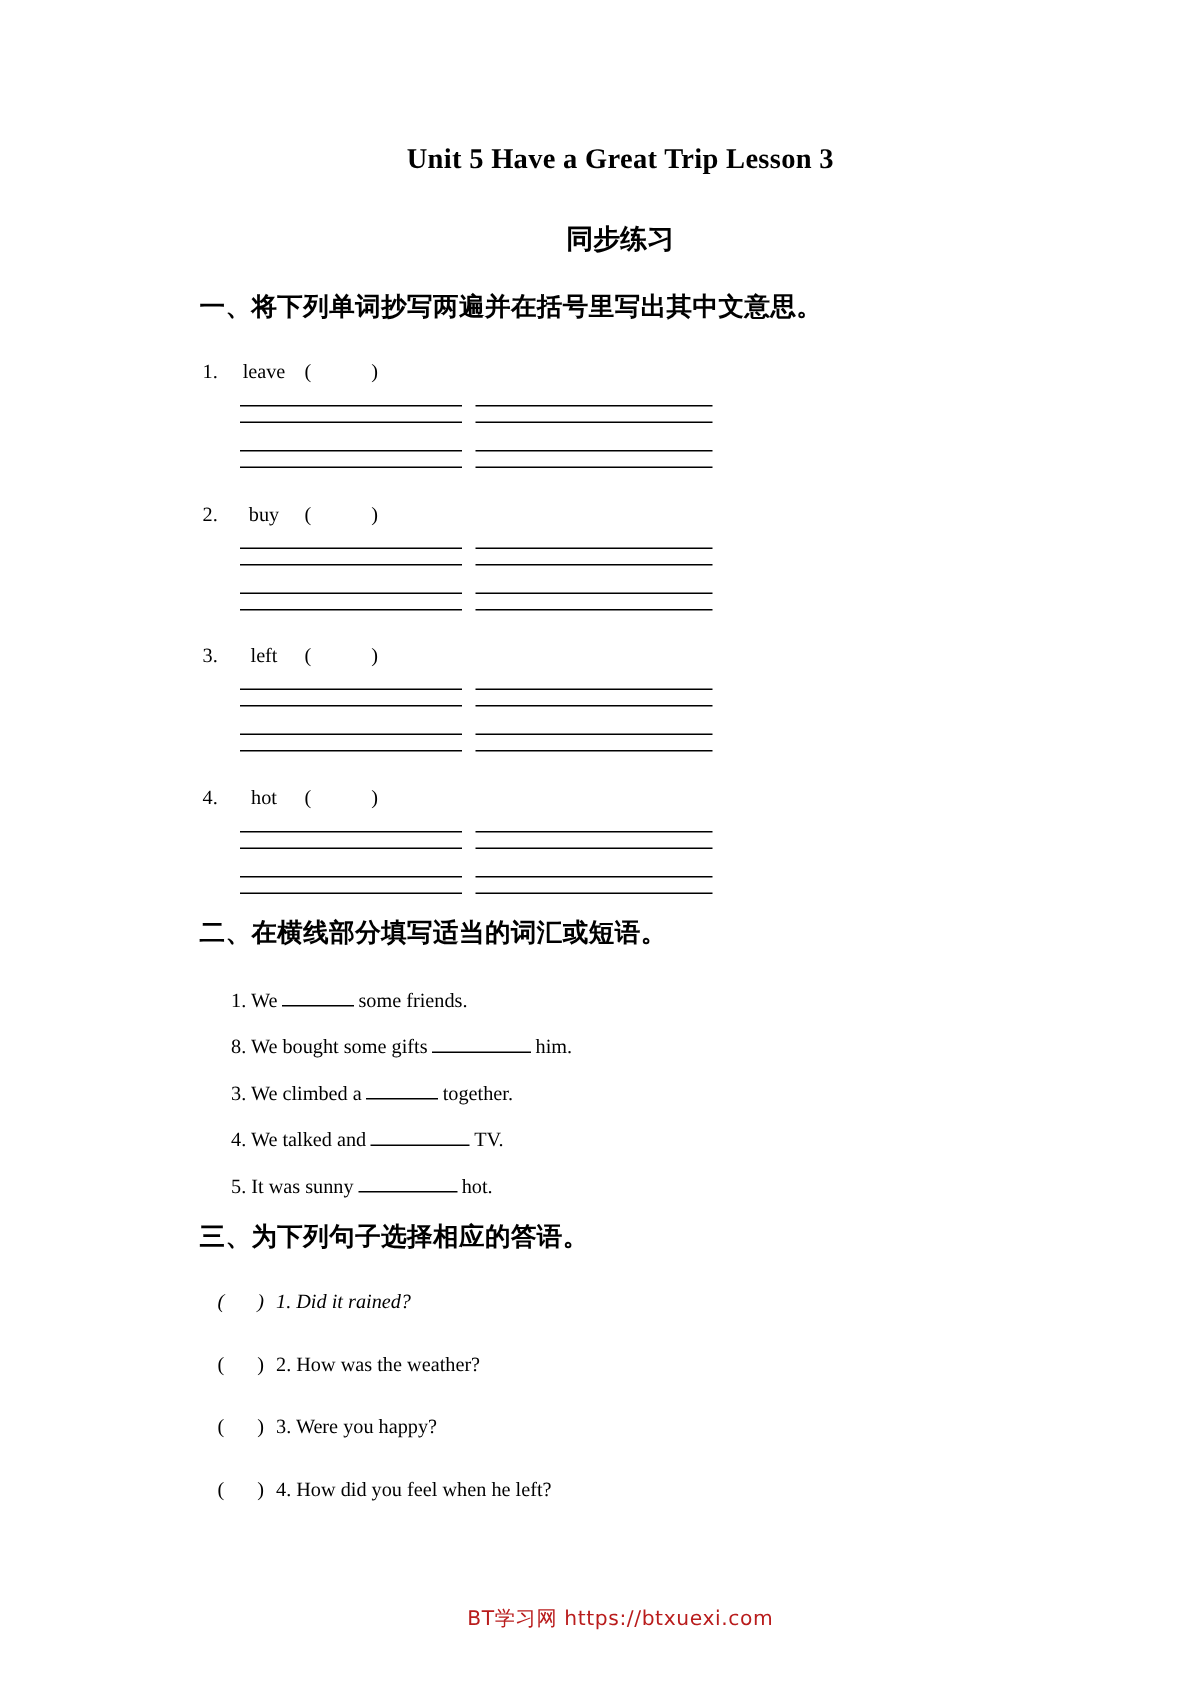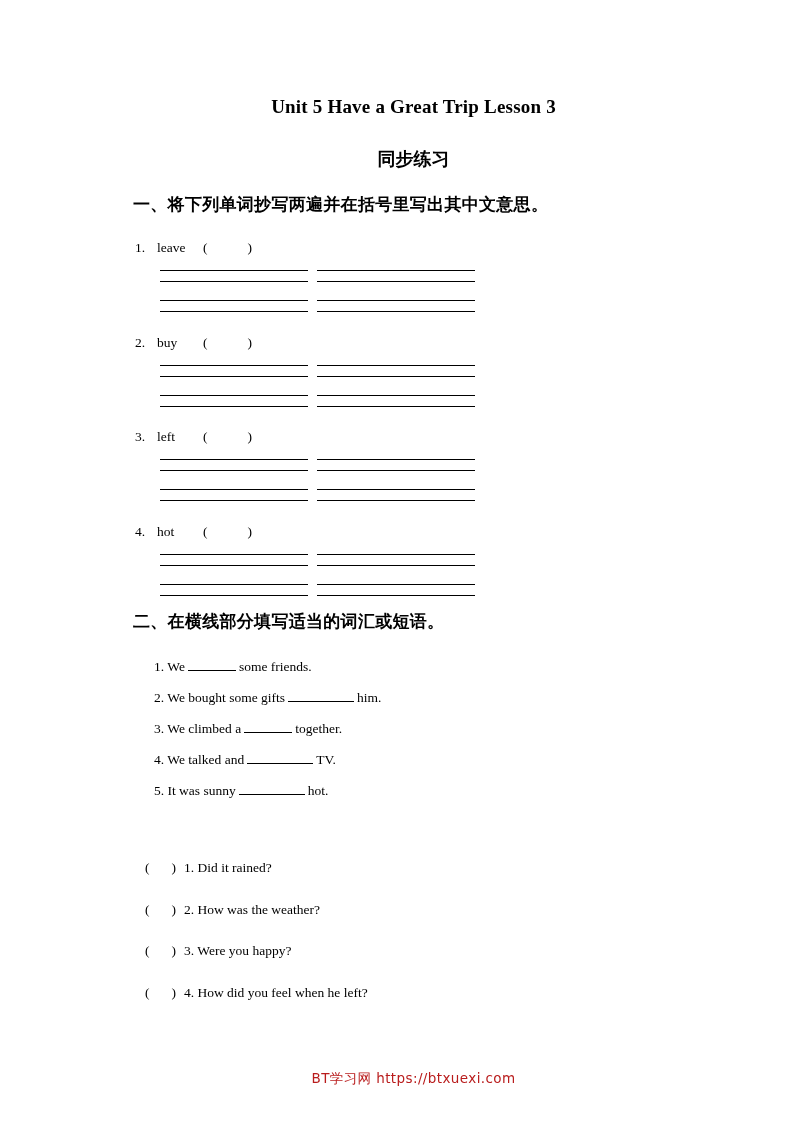--- a/index.html
+++ b/index.html
@@ -70,21 +70,21 @@
 
   .word-line {
     position: absolute;
     left: 118px;
     top: 0;
     font-size: 13.5px;
     font-family: "Liberation Serif", serif;
     white-space: nowrap;
   }
   .word-num { display: inline-block; width: 22px; }
-  .word-text { display: inline-block; min-width: 38px; }
+  .word-text { display: inline-block; min-width: 38px; text-align: center; }
   .word-paren { display: inline-block; margin-left: 8px; letter-spacing: 0px; }
   .word-paren .gap { display: inline-block; width: 40px; }
 
   .rule-set {
     position: absolute;
     top: 30px;
     left: 143px;
     width: 315px;
     height: 48px;
   }
@@ -133,21 +133,21 @@
   .blank.w-long  { width: 66px; }
 
   
   .match-item {
     position: absolute;
     left: 128px;
     font-size: 13.5px;
     font-family: "Liberation Serif", serif;
     white-space: nowrap;
   }
-  #match-0 { top: 860px; }
+  #match-0 { top: 860px; font-style: italic; }
   #match-1 { top: 902px; }
   #match-2 { top: 943px; }
   #match-3 { top: 985px; }
 
   .match-bracket { display: inline-block; }
   .match-bracket .gap { display: inline-block; width: 22px; }
   .match-body { margin-left: 8px; }
 
   
   .footer {
@@ -251,32 +251,33 @@
       </div>
     </div>
   </div>
 
   <div class="section-heading" id="sec2-heading">二、在横线部分填写适当的词汇或短语。</div>
 
   <div class="fill-item" id="fill-0">
     <span>1. We</span><span class="blank w-short"></span><span>some friends.</span>
   </div>
   <div class="fill-item" id="fill-1">
-    <span>2. We bought some gifts</span><span class="blank w-long"></span><span>him.</span>
+    <span>8. We bought some gifts</span><span class="blank w-long"></span><span>him.</span>
   </div>
   <div class="fill-item" id="fill-2">
     <span>3. We climbed a</span><span class="blank w-short"></span><span>together.</span>
   </div>
   <div class="fill-item" id="fill-3">
     <span>4. We talked and</span><span class="blank w-long"></span><span>TV.</span>
   </div>
   <div class="fill-item" id="fill-4">
     <span>5. It was sunny</span><span class="blank w-long"></span><span>hot.</span>
   </div>
 
+  <div class="section-heading" id="sec3-heading">三、为下列句子选择相应的答语。</div>
 
   <div class="match-item" id="match-0">
     <span class="match-bracket"><span>(</span><span class="gap"></span><span>)</span></span><span class="match-body">1. Did it rained?</span>
   </div>
   <div class="match-item" id="match-1">
     <span class="match-bracket"><span>(</span><span class="gap"></span><span>)</span></span><span class="match-body">2. How was the weather?</span>
   </div>
   <div class="match-item" id="match-2">
     <span class="match-bracket"><span>(</span><span class="gap"></span><span>)</span></span><span class="match-body">3. Were you happy?</span>
   </div>

